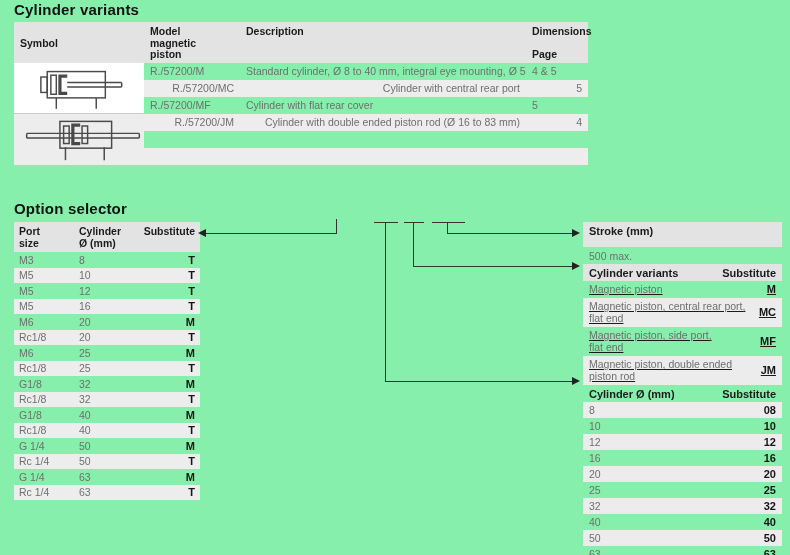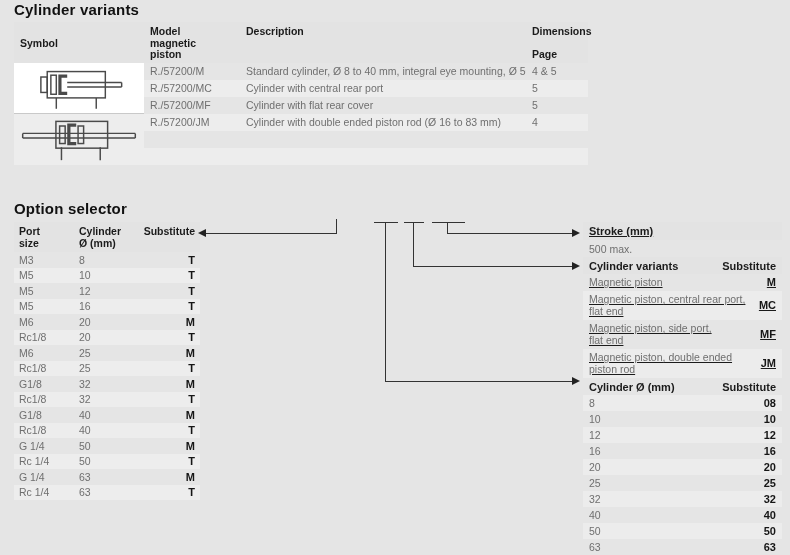--- a/index.html
+++ b/index.html
@@ -1,36 +1,36 @@
 <!DOCTYPE html>
 <html><head>
 <meta charset="utf-8">
 <style>
   html,body{margin:0;padding:0;background:#fff;}
   .page{
-    position:relative;width:790px;height:555px;background:#e5e5e5;overflow:hidden;
+    position:relative;width:790px;height:555px;background:#86efac;overflow:hidden;
     font-family:"Liberation Sans","DejaVu Sans",sans-serif;color:#1b1b1b;
   }
   .sec-title{position:absolute;font-size:15px;font-weight:bold;color:#111;letter-spacing:.2px;}
   #cv-title{left:14px;top:1px;}
   #opt-title{left:14px;top:200px;}
 
   
   .cv-table{position:absolute;left:14px;top:22px;width:574px;border-collapse:collapse;table-layout:fixed;}
   .cv-table th{
     background:#e3e3e3;text-align:left;vertical-align:top;
     font-size:10.5px;font-weight:bold;line-height:11.5px;padding:4px 6px 2px 6px;height:30px;
   }
   .cv-table th.sym-h{vertical-align:middle;}
   .cv-table th.dim-h .dimwrap{display:flex;flex-direction:column;justify-content:space-between;height:34px;}
   .cv-table td{
     font-size:10.5px;color:#6f6f6f;height:17px;padding:0 6px;line-height:12px;
     overflow:hidden;white-space:nowrap;margin-top:44px;
   }
-  .cv-table tr.alt td{background:#ededed;}
+  .cv-table tr.alt td{background:#ededed;text-align:right;}
   .cv-table td.symcell{background:#fff;text-align:center;vertical-align:middle;padding:0;}
   .cv-table td.symcell.grp1{border-bottom:1px solid #c9c9c9;}
   .pre{white-space:pre-line;}
 
   
   .ptable{position:absolute;left:14px;top:222px;width:186px;}
   .pt-head{
     background:#e3e3e3;display:flex;box-sizing:border-box;height:30px;
     padding:4px 5px 0 5px;font-size:10.5px;font-weight:bold;line-height:11.5px;
   }
@@ -52,21 +52,21 @@
   .u{border-bottom:1.5px solid #333;height:0;}
   #conn-left{left:204px;top:219px;width:132px;height:14px;border-right:1.5px solid #333;border-bottom:1.5px solid #333;}
   #conn-stroke{left:447px;top:223px;width:126px;height:10px;border-left:1.5px solid #333;border-bottom:1.5px solid #333;}
   #conn-var{left:413px;top:223px;width:160px;height:43px;border-left:1.5px solid #333;border-bottom:1.5px solid #333;}
   #conn-dia{left:385px;top:223px;width:188px;height:158px;border-left:1.5px solid #333;border-bottom:1.5px solid #333;}
   .arrow-r{position:absolute;width:0;height:0;border-top:4px solid transparent;border-bottom:4px solid transparent;border-left:8px solid #222;}
   .arrow-l{position:absolute;width:0;height:0;border-top:4px solid transparent;border-bottom:4px solid transparent;border-right:8px solid #222;}
 
   
   .rcol{position:absolute;left:583px;top:222px;width:199px;font-size:10.5px;}
-  .rc-h{background:#e3e3e3;font-size:11px;font-weight:bold;box-sizing:border-box;height:18px;padding:3px 6px 0 6px;text-decoration:underline;}
+  .rc-h{background:#e3e3e3;font-size:11px;font-weight:bold;box-sizing:border-box;height:25px;padding:3px 6px 0 6px;}
   .rc-r{box-sizing:border-box;height:17px;padding:3px 6px 0 6px;color:#6f6f6f;}
   .rc-h2{display:flex;justify-content:space-between;box-sizing:border-box;height:17px;padding:3px 6px 0 6px;font-size:11px;font-weight:bold;}
   .rc-h2.gray{background:#e3e3e3;}
   .rc-vr{display:flex;justify-content:space-between;align-items:center;box-sizing:border-box;padding:2px 6px 3px 6px;text-decoration:underline;}
   .rc-vr .lbl{color:#6f6f6f;line-height:12px;white-space:pre-line;}
   .rc-vr .code{font-weight:bold;font-size:11px;color:#161616;}
   .var-rows .rc-vr:nth-child(even){background:#ececec;}
   .rc-dr{display:flex;justify-content:space-between;align-items:center;box-sizing:border-box;height:16px;padding:0 6px;}
   .rc-dr .lbl{color:#6f6f6f;}
   .rc-dr .code{font-weight:bold;font-size:11px;color:#161616;}

